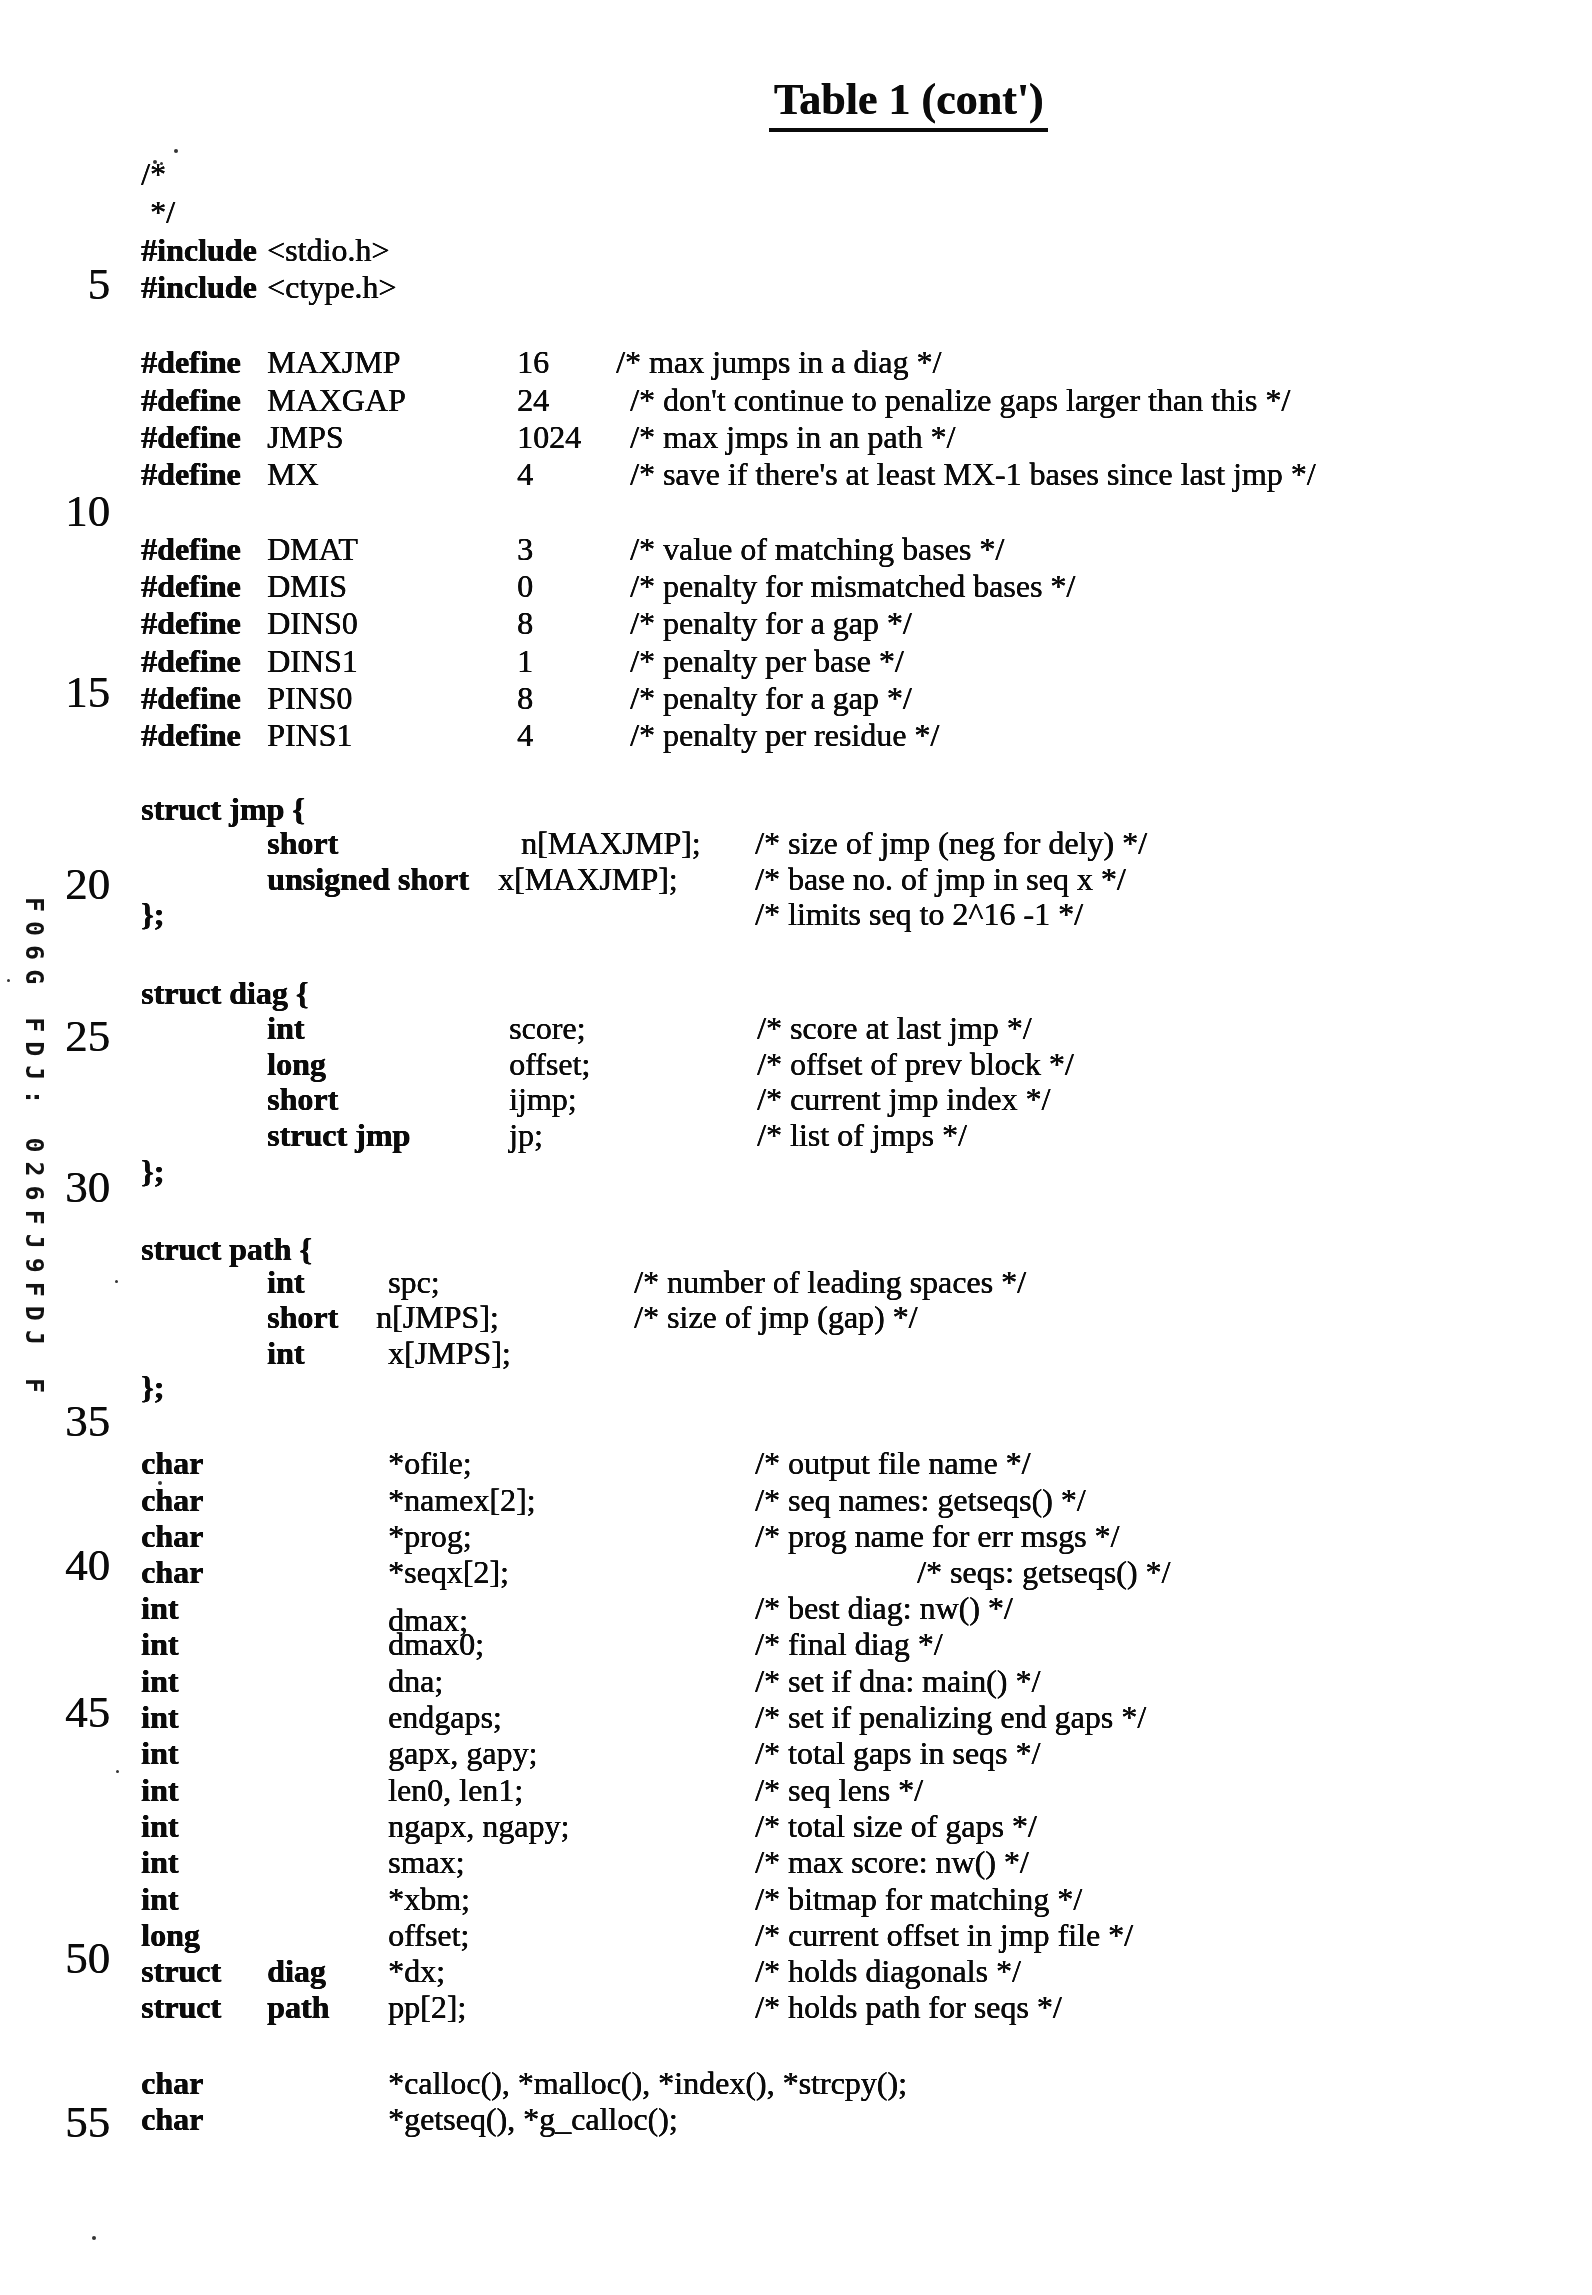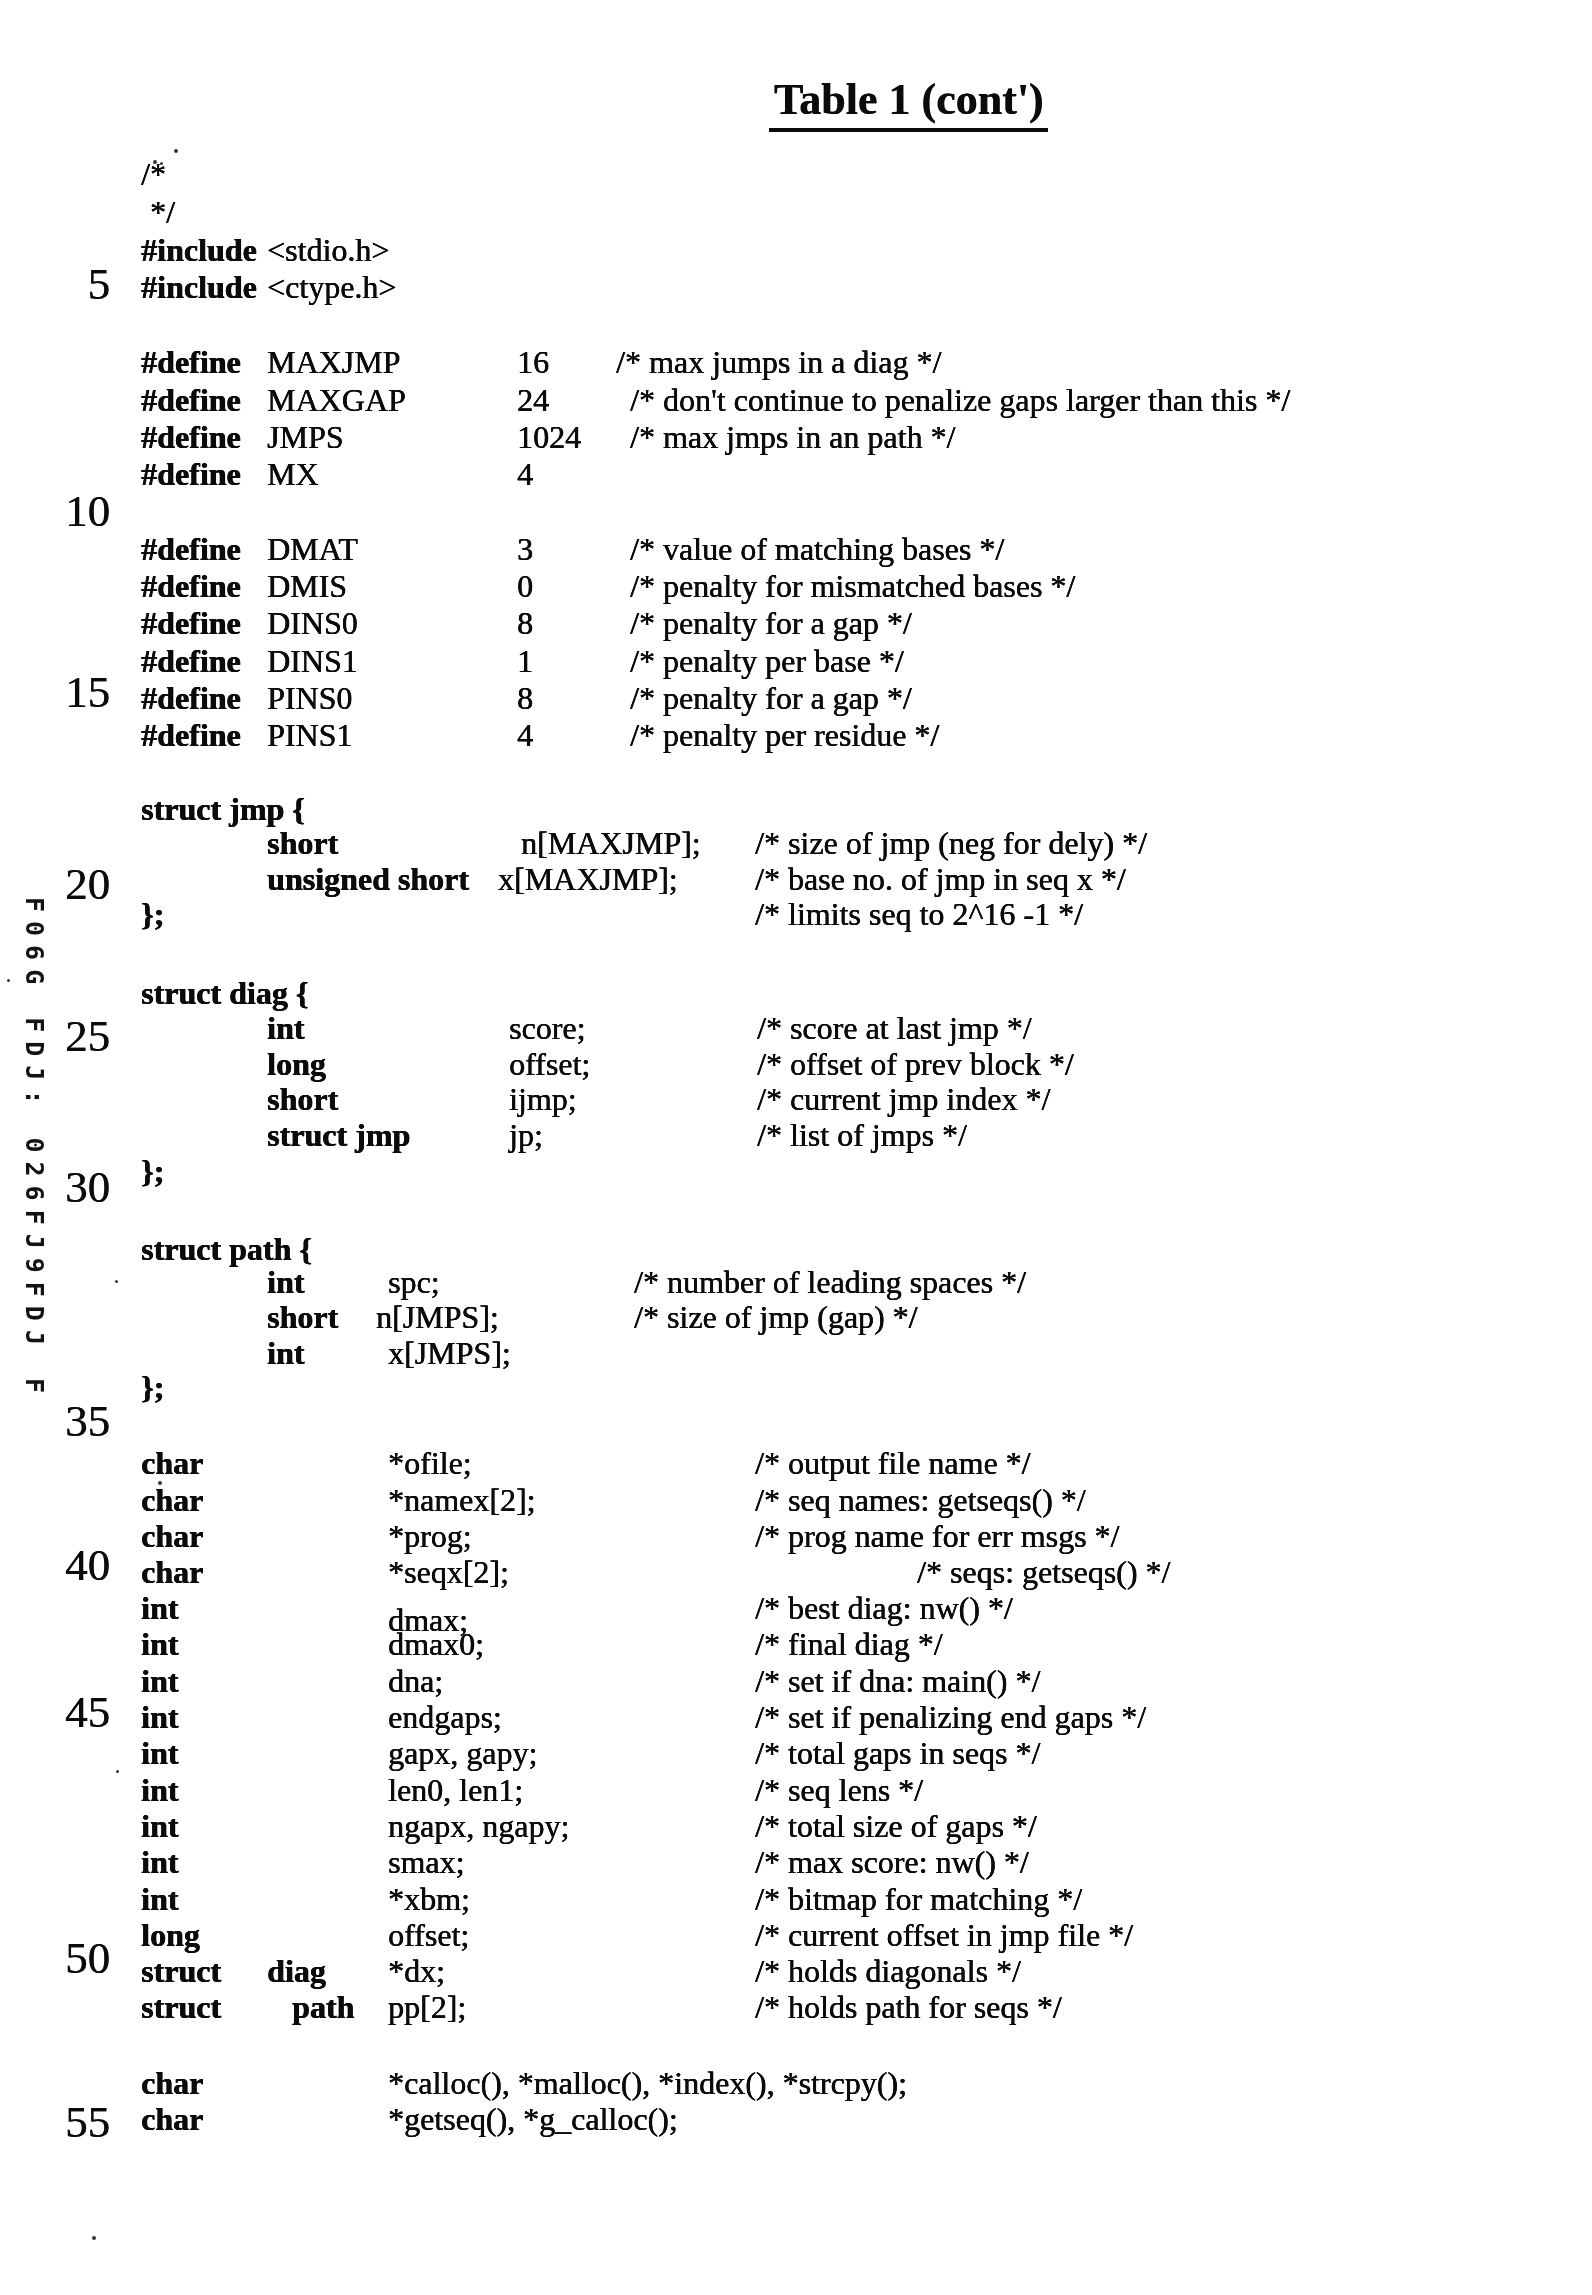--- a/index.html
+++ b/index.html
@@ -108,20 +108,21 @@
       <div class="codeline" style="top: 421px;">
         <span class="b" style="left: 141px;">#define</span>
         <span style="left: 267px;">JMPS</span>
         <span style="left: 517px;">1024</span>
         <span style="left: 630px;">/* max jmps in an path */</span>
       </div>
       <div class="codeline" style="top: 458px;">
         <span class="b" style="left: 141px;">#define</span>
         <span style="left: 267px;">MX</span>
         <span style="left: 517px;">4</span>
+        <span style="left: 630px;">/* save if there's at least MX-1 bases since last jmp */</span>
       </div>
       <div class="codeline" style="top: 533px;">
         <span class="b" style="left: 141px;">#define</span>
         <span style="left: 267px;">DMAT</span>
         <span style="left: 517px;">3</span>
         <span style="left: 630px;">/* value of matching bases */</span>
       </div>
       <div class="codeline" style="top: 570px;">
         <span class="b" style="left: 141px;">#define</span>
         <span style="left: 267px;">DMIS</span>
@@ -286,21 +287,21 @@
         <span style="left: 755px;">/* current offset in jmp file */</span>
       </div>
       <div class="codeline" style="top: 1955px;">
         <span class="b" style="left: 141px;">struct</span>
         <span class="b" style="left: 267px;">diag</span>
         <span style="left: 388px;">*dx;</span>
         <span style="left: 755px;">/* holds diagonals */</span>
       </div>
       <div class="codeline" style="top: 1991px;">
         <span class="b" style="left: 141px;">struct</span>
-        <span class="b" style="left: 267px; margin-left: 25px;">path</span>
+        <span class="b" style="left: 267px;">path</span>
         <span style="left: 388px;">pp[2];</span>
         <span style="left: 755px;">/* holds path for seqs */</span>
       </div>
       <div class="codeline" style="top: 2067px;">
         <span class="b" style="left: 141px;">char</span>
         <span style="left: 388px;">*calloc(), *malloc(), *index(), *strcpy();</span>
       </div>
       <div class="codeline" style="top: 2103px;">
         <span class="b" style="left: 141px;">char</span>
         <span style="left: 388px;">*getseq(), *g_calloc();</span>

